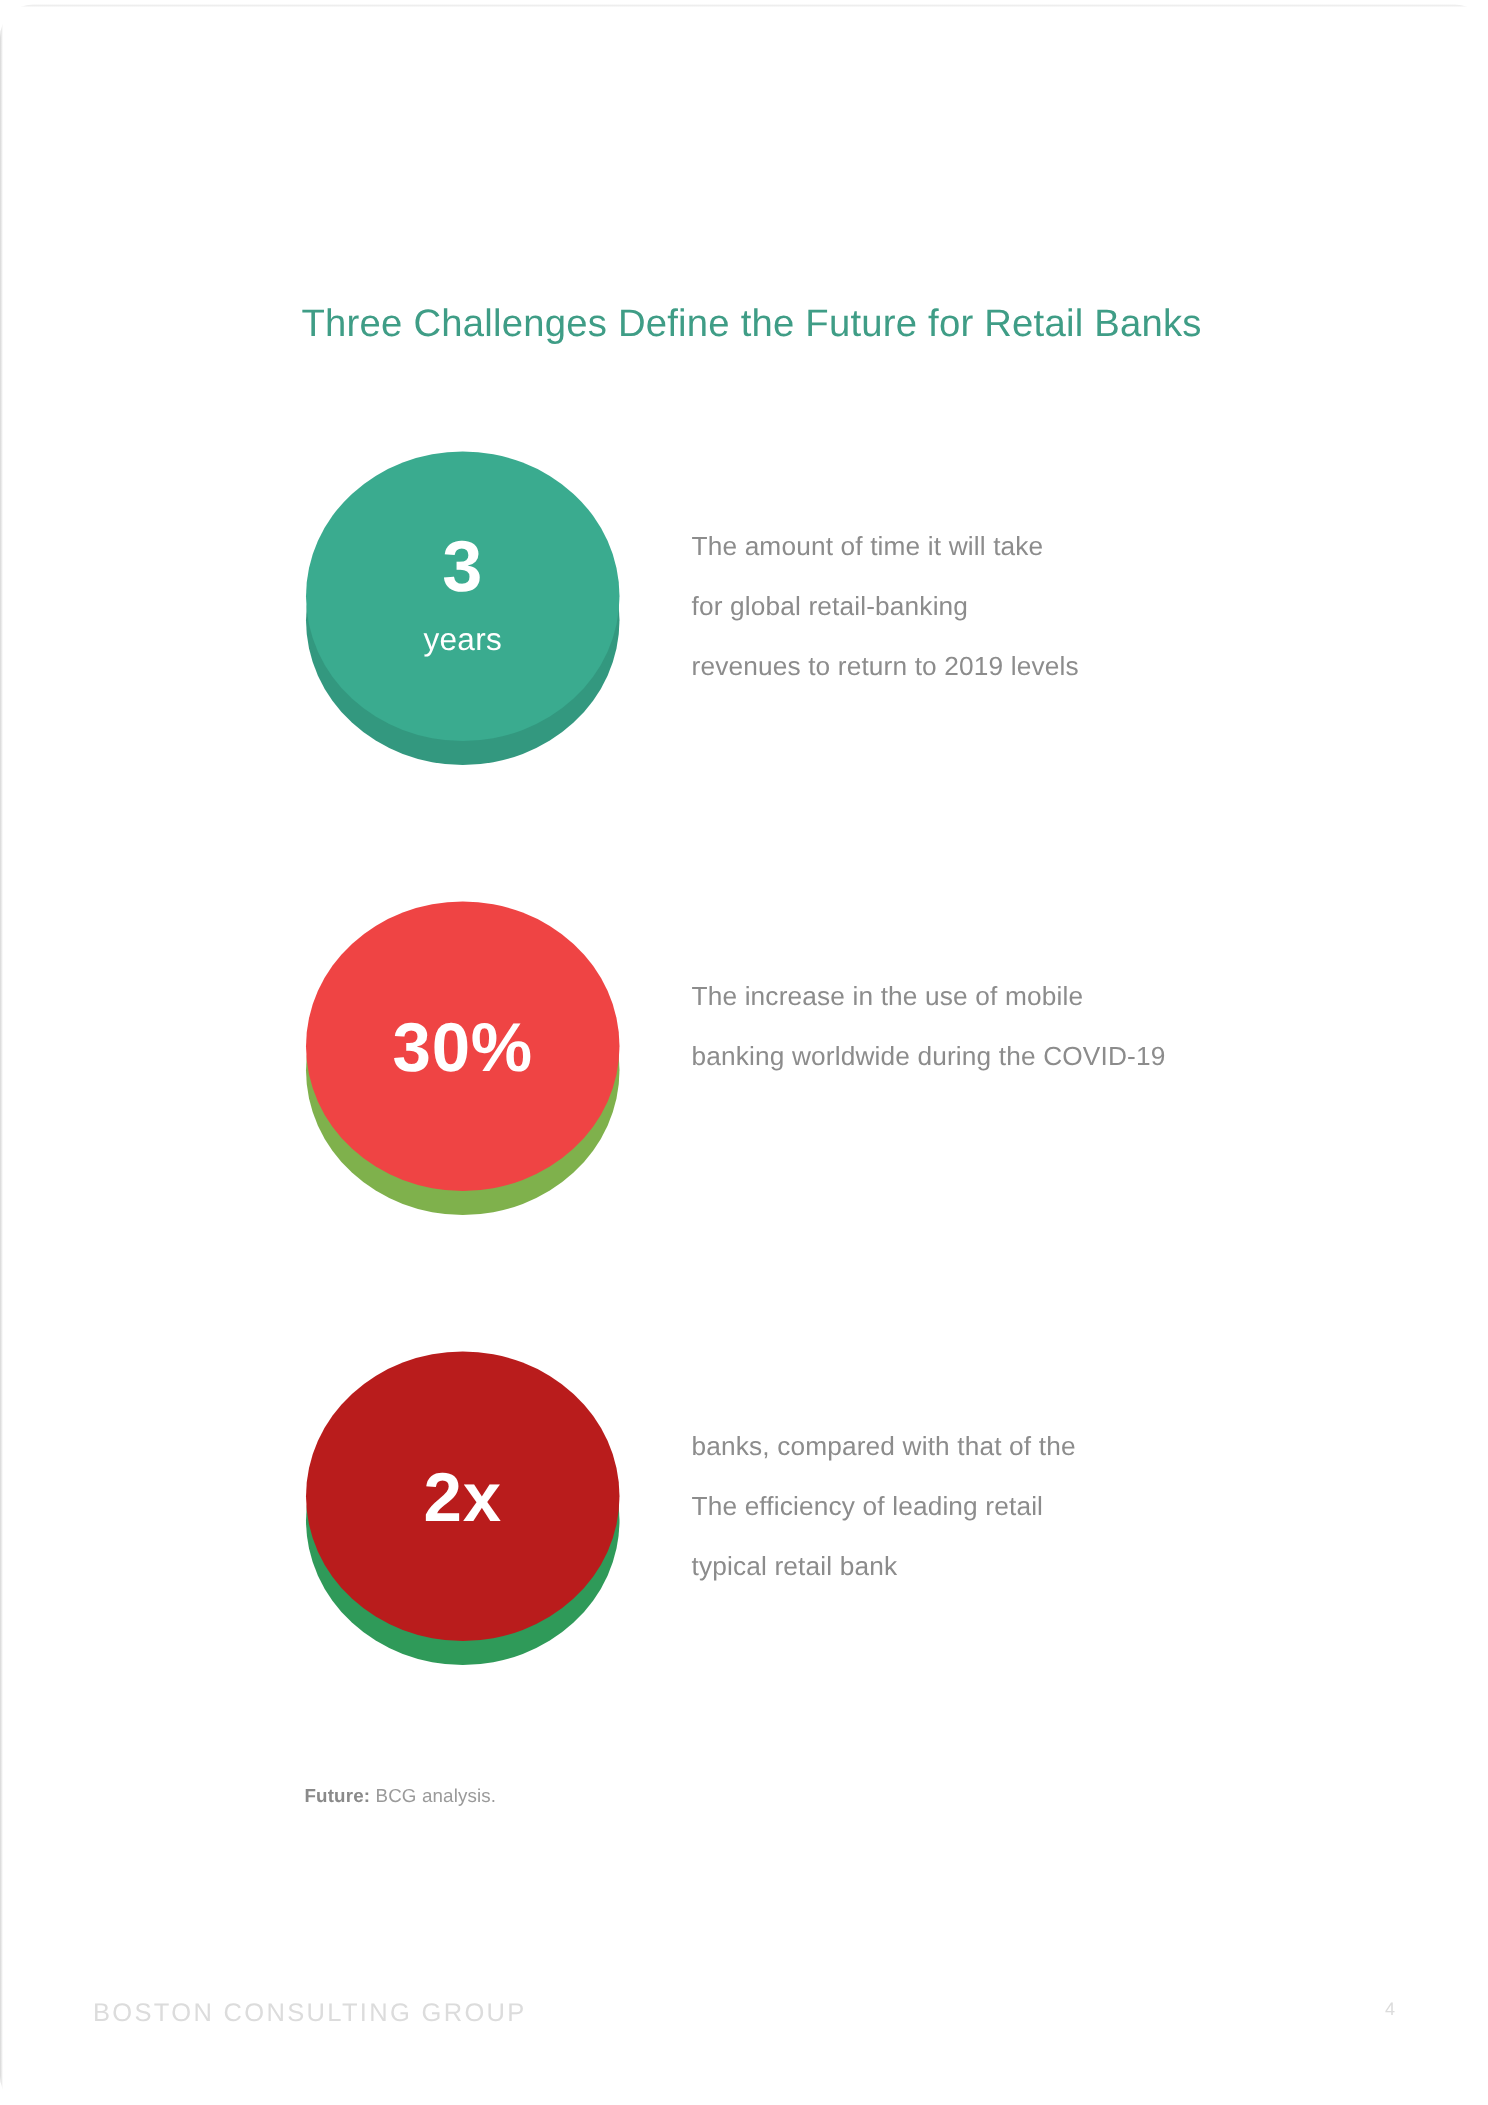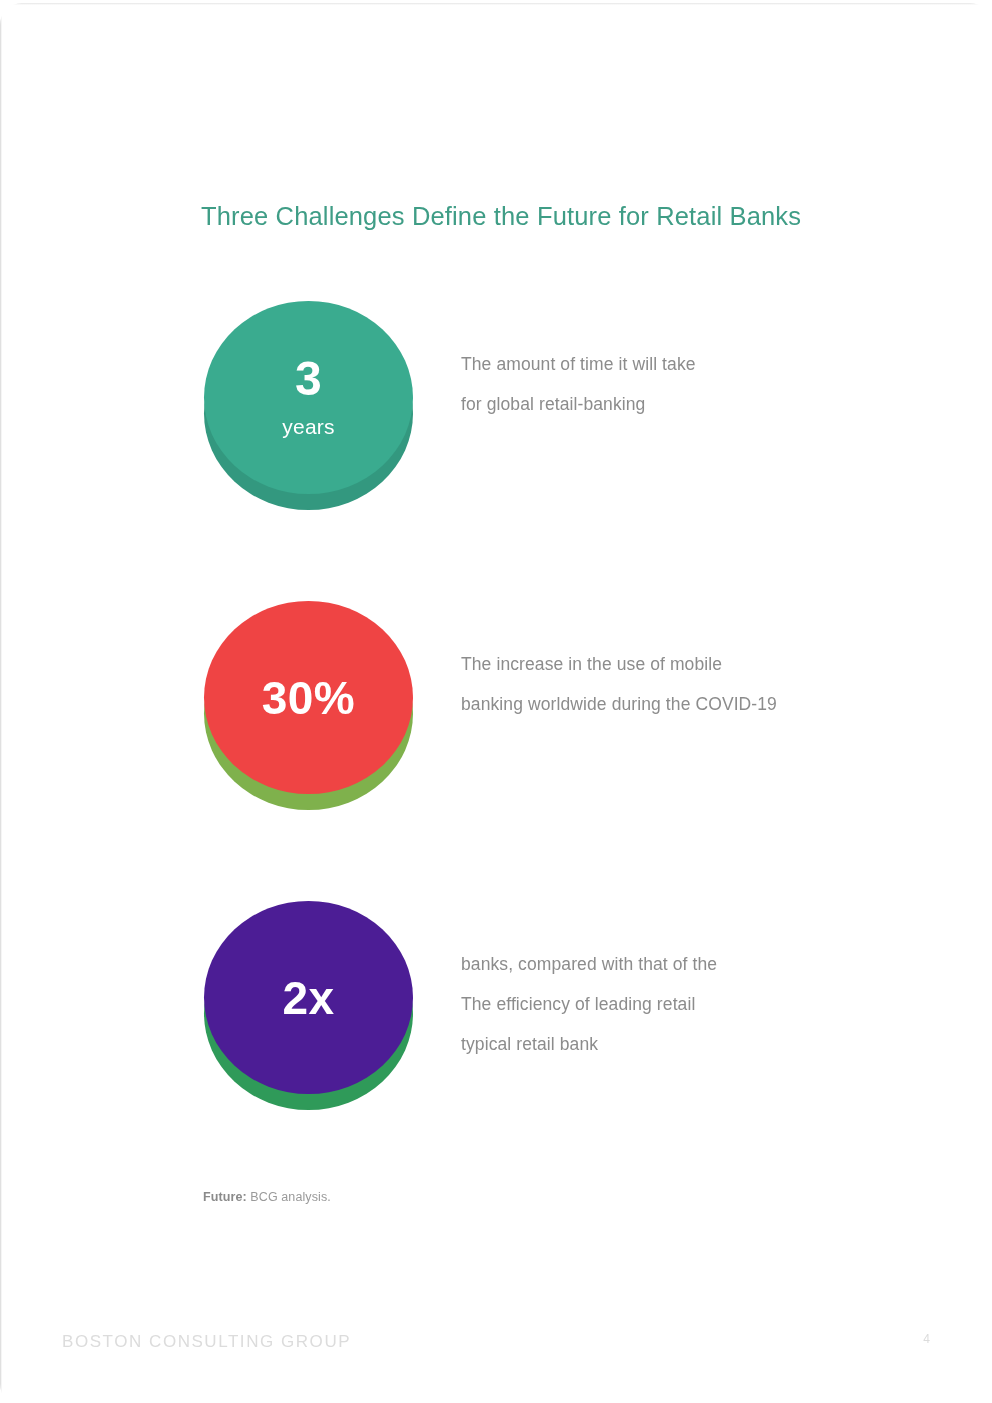--- a/index.html
+++ b/index.html
@@ -175,40 +175,41 @@
     <div class="stat-badge">
       <div class="badge-base" style="background: rgb(51, 152, 127);"></div>
       <div class="badge-face" style="background: rgb(58, 171, 143);">
         <div class="badge-value">3</div>
         <div class="badge-unit">years</div>
       </div>
     </div>
     <div class="stat-desc">
       <span class="line">The amount of time it will take</span>
       <span class="line">for global retail-banking</span>
+      <span class="line">revenues to return to 2019 levels</span>
     </div>
   </div>
 
   <div class="stat-row row-2">
     <div class="stat-badge">
       <div class="badge-base" style="background: rgb(127, 177, 76);"></div>
       <div class="badge-face" style="background: #ef4444;">
         <div class="badge-value">30%</div>
       </div>
     </div>
     <div class="stat-desc">
       <span class="line">The increase in the use of mobile</span>
       <span class="line">banking worldwide during the COVID-19</span>
     </div>
   </div>
 
   <div class="stat-row row-3">
     <div class="stat-badge">
       <div class="badge-base" style="background: rgb(47, 154, 89);"></div>
-      <div class="badge-face" style="background: #4c1d95;">
+      <div class="badge-face" style="background: #b91c1c;">
         <div class="badge-value">2x</div>
       </div>
     </div>
     <div class="stat-desc">
       <span class="line">banks, compared with that of the</span>
       <span class="line">The efficiency of leading retail</span>
       <span class="line">typical retail bank</span>
     </div>
   </div>
 

